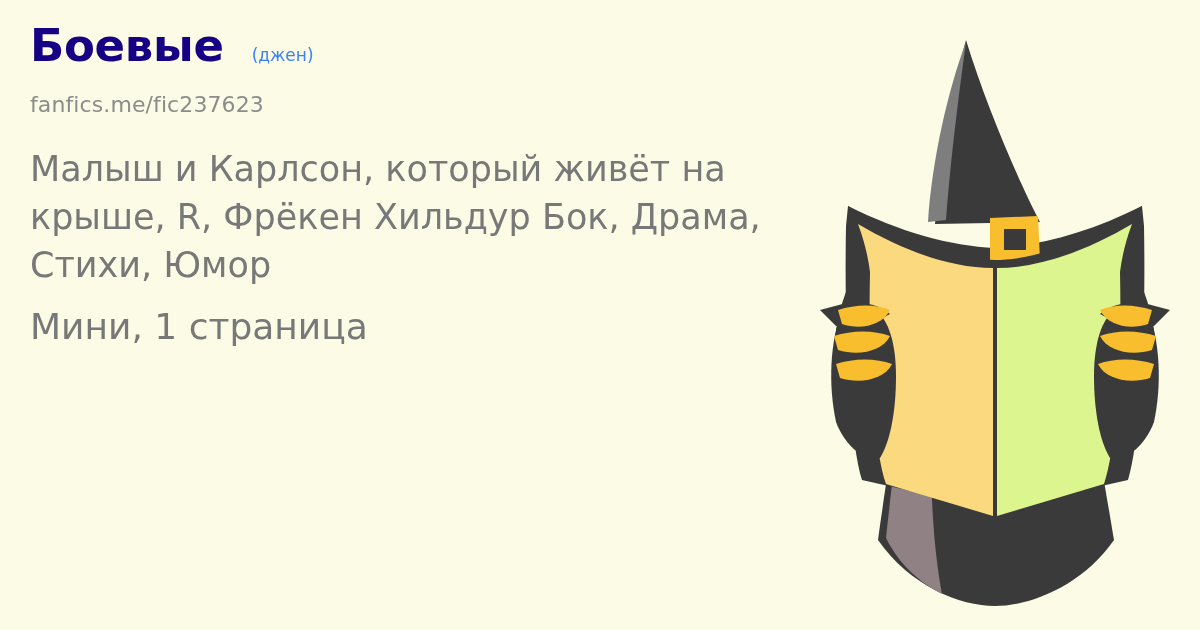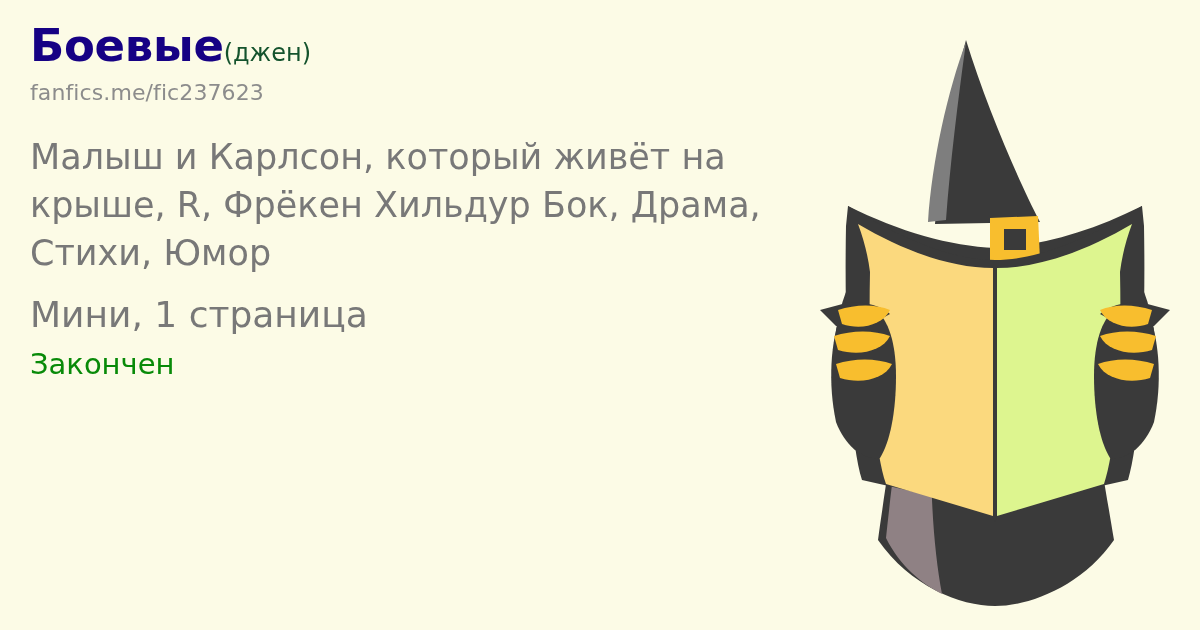--- a/index.html
+++ b/index.html
@@ -21,38 +21,38 @@
   }
   .text-col {
     position: absolute;
     left: 30px;
     top: 22px;
     width: 810px;
   }
   .title-row {
     display: flex;
     align-items: baseline;
-    gap: 0;
+    gap: 28px;
     white-space: nowrap;
   }
   .story-title {
     font-size: 45px;
     font-weight: bold;
     color: #160184;
     letter-spacing: -0.3px;
     line-height: 1.05;
   }
   .story-category {
-    font-size: 24px;
-    color: #14532d;
+    font-size: 17px;
+    color: #3b82f6;
     font-weight: normal;
     line-height: 1;
   }
   .story-url {
-    margin-top: 11px;
+    margin-top: 23px;
     font-size: 22px;
     color: #8C8C8C;
     letter-spacing: 0.1px;
   }
   .authors {
     margin-top: 34px;
     font-size: 30px;
     font-weight: bold;
     color: #141414;
     letter-spacing: 0.2px;
@@ -101,21 +101,20 @@
       <span class="story-category">(джен)</span>
     </div>
 
     <div class="story-url">fanfics.me/fic237623</div>
 
 
     <div class="tags">Малыш и Карлсон, который живёт на крыше, R, Фрёкен Хильдур Бок, Драма, Стихи, Юмор</div>
 
     <div class="size">Мини, 1 страница</div>
 
-    <div class="status">Закончен</div>
 
   </div>
 
   <div class="illustration">
     <svg viewBox="0 0 410 610" xmlns="http://www.w3.org/2000/svg">
 
       <g>
         <path d="M176 30 C 196 95, 228 170, 250 212 L 145 214 C 150 160, 162 80, 176 30 Z" fill="#3A3A3A"></path>
 
         <path d="M176 32 C 168 90, 160 155, 156 210 L 138 212 C 142 150, 158 80, 176 32 Z" fill="#7E7E7E"></path>

